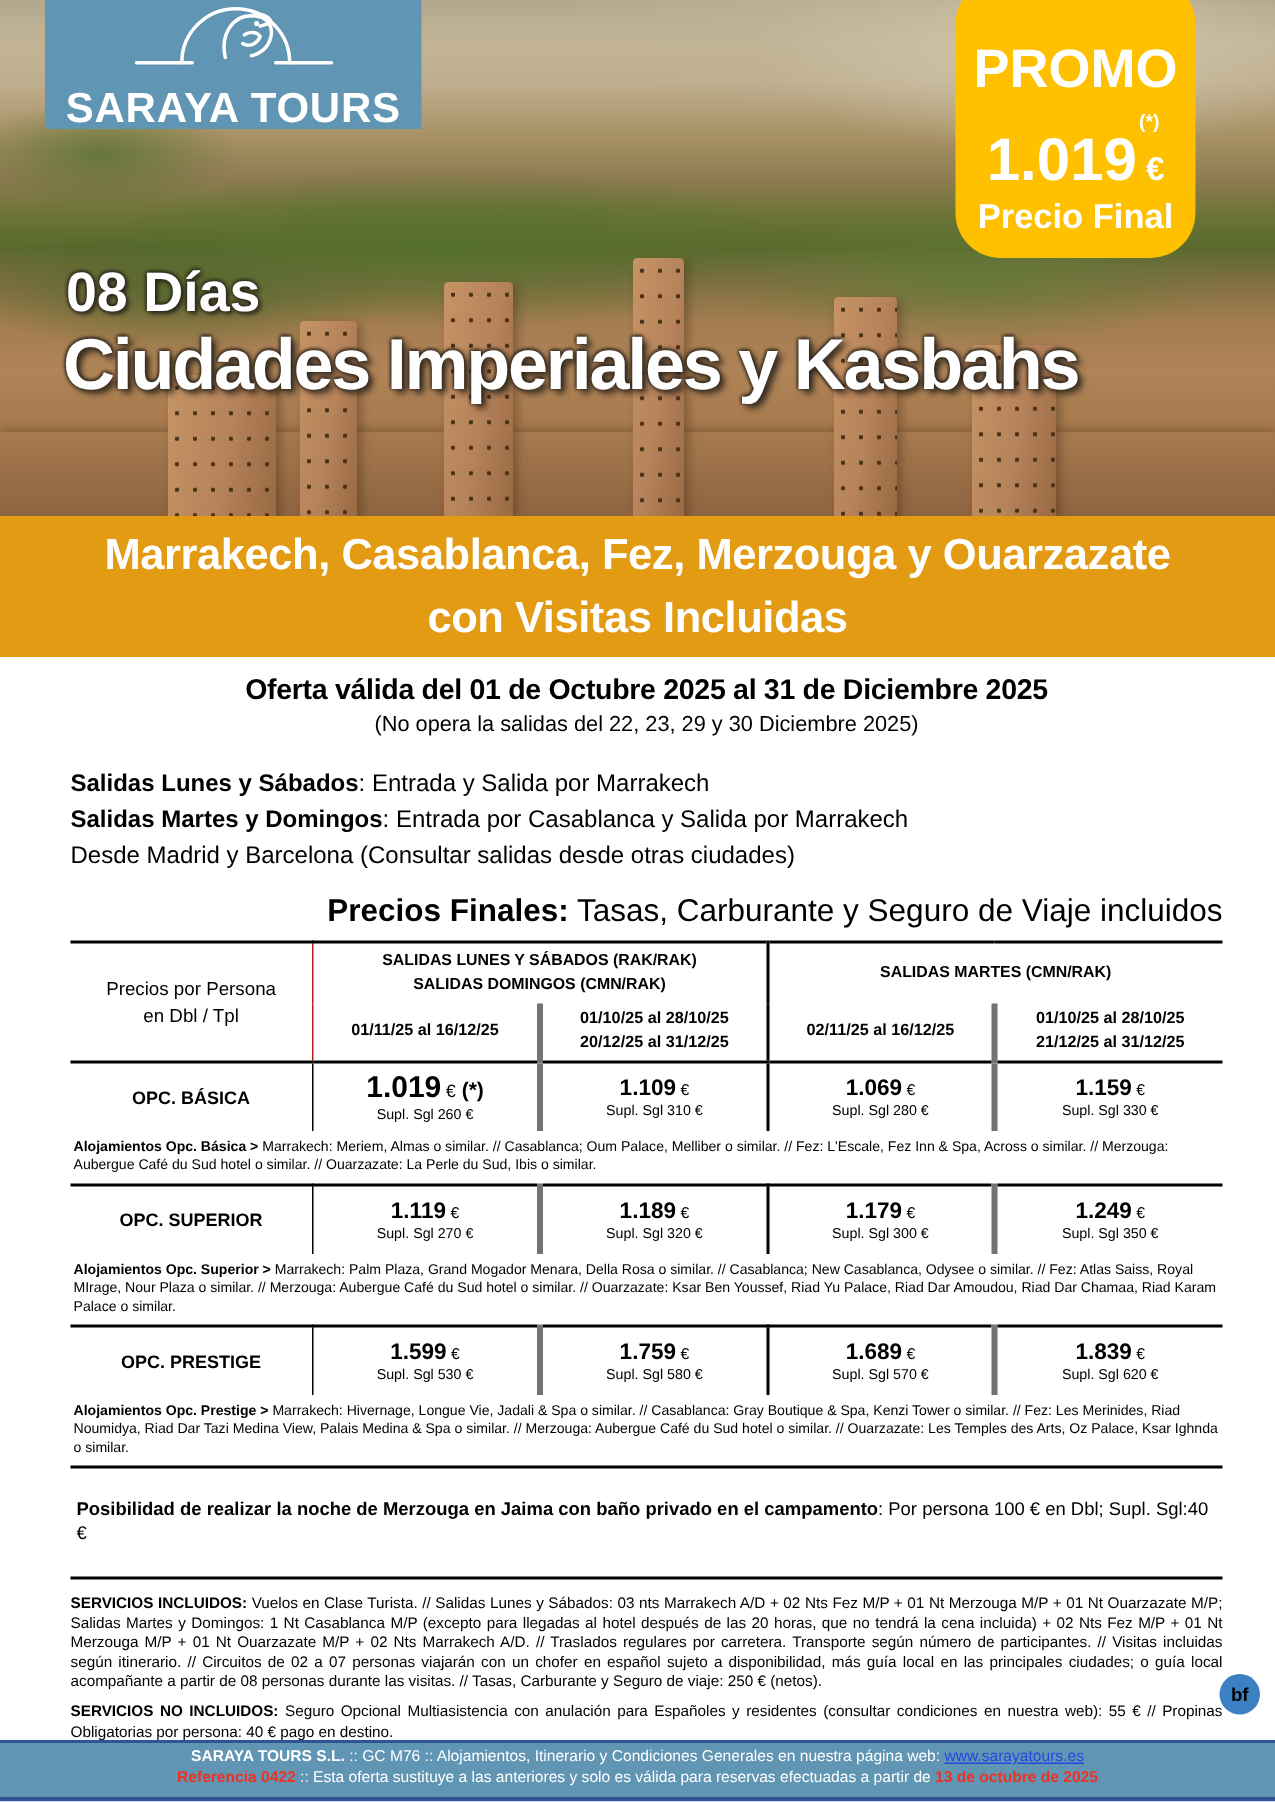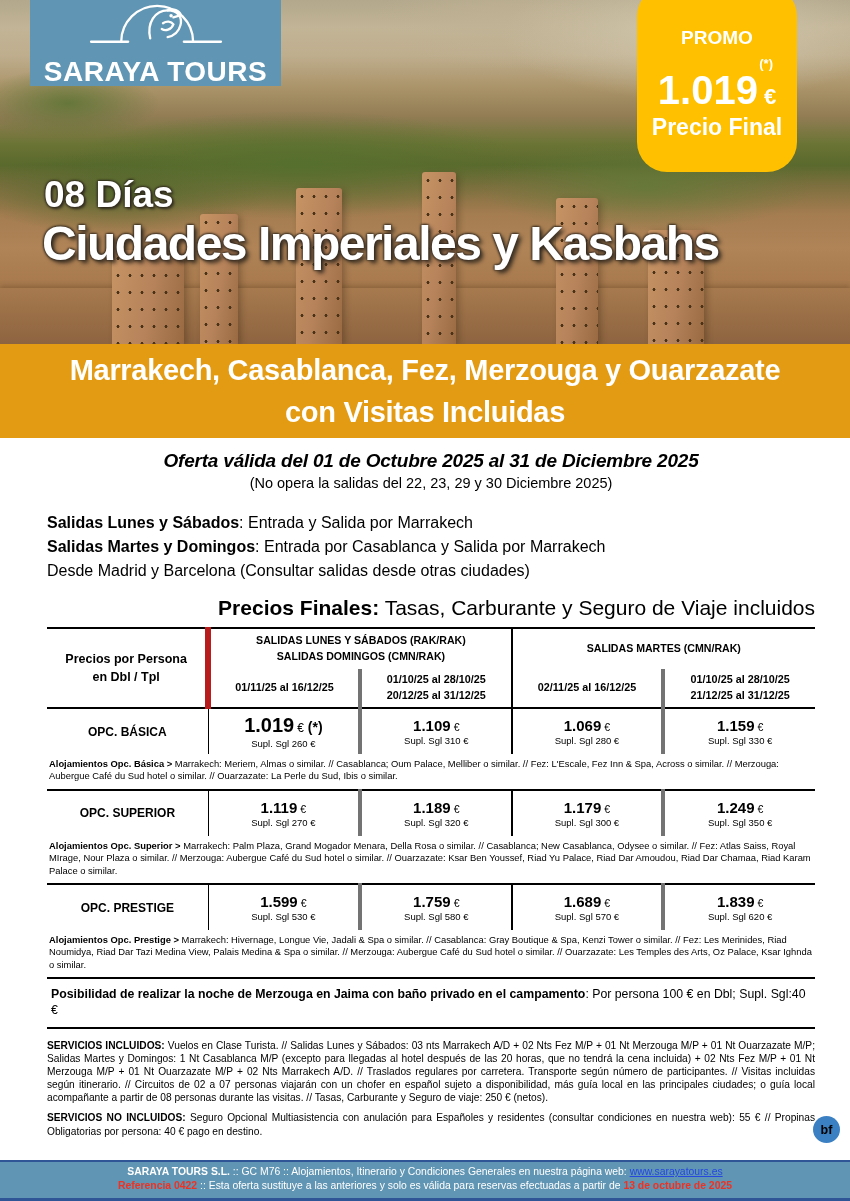--- a/index.html
+++ b/index.html
@@ -35,71 +35,71 @@
   .t6{left:200px;top:214px;width:38px;height:130px;}
 
   .logo-box{position:absolute;left:30px;top:0;width:251px;height:86px;background:#6095B3;
     z-index:6;display:flex;flex-direction:column;align-items:center;justify-content:flex-end;
     padding-bottom:0;box-sizing:border-box;}
   .logo-mark{width:210px;height:58px;}
   .logo-text{color:#fff;font-weight:bold;font-size:28px;letter-spacing:.5px;line-height:1;}
 
   .promo{position:absolute;left:637px;top:-14px;width:160px;height:186px;background:#FFC000;
     border-radius:30px;color:#fff;text-align:center;font-weight:bold;z-index:6;box-sizing:border-box;}
-  .promo-label{margin-top:42px;font-size:19px;line-height:1;}
+  .promo-label{margin-top:42px;font-size:36px;line-height:1;}
   .promo-star{font-size:13px;text-align:right;padding-right:24px;margin-top:10px;height:13px;line-height:1;}
   .promo-price{font-size:40px;line-height:1;margin-top:0;}
   .promo-eur{font-size:22px;margin-left:6px;}
   .promo-caption{font-size:23px;margin-top:6px;line-height:1;}
 
   .hero-days{position:absolute;left:44px;top:176px;z-index:5;color:#fff;font-weight:bold;
     font-size:37px;line-height:1;text-shadow:2px 2px 3px rgba(45,38,30,.95),-1px -1px 2px rgba(45,38,30,.6),
     1px -1px 2px rgba(45,38,30,.6),-1px 1px 2px rgba(45,38,30,.6);}
   .hero-title{position:absolute;left:42px;top:218px;z-index:5;color:#fff;font-weight:bold;
     font-size:48px;line-height:1.1;letter-spacing:-1.5px;white-space:nowrap;
     text-shadow:3px 3px 4px rgba(45,38,30,.95),-1px -1px 2px rgba(45,38,30,.6),
     1px -1px 2px rgba(45,38,30,.6),-1px 1px 2px rgba(45,38,30,.6);}
 
   
   .banner{width:850px;height:94px;background:#E39B14;color:#fff;font-weight:bold;font-size:29px;
     display:flex;flex-direction:column;align-items:center;justify-content:center;line-height:1.45;
     text-align:center;letter-spacing:-.3px;}
 
   
   .content{padding:0 35px 0 47px;height:722px;overflow:hidden;box-sizing:border-box;}
-  .validity{margin-top:12px;text-align:center;font-weight:bold;font-size:19px;letter-spacing:-.2px;font-style:italic;}
+  .validity{margin-top:12px;text-align:center;font-weight:bold;font-size:19px;letter-spacing:-.2px;}
   .exception{margin-top:3px;text-align:center;font-size:14.5px;}
   .salidas{margin-top:20px;font-size:16px;line-height:24px;}
   .salidas b{font-weight:bold;}
   .prices-heading{margin-top:13px;text-align:right;font-size:21px;}
   .prices-heading .pb{font-weight:bold;}
 
   table.ptable{border-collapse:collapse;width:768px;margin-top:7px;table-layout:fixed;
     border-top:2.5px solid #000;}
   .ptable th,.ptable td{padding:0;font-family:"Liberation Sans",sans-serif;}
-  .corner{border-right:6px solid #b91c1c;border-bottom:2px solid #000;font-weight:bold;font-size:12.5px;
+  .corner{border-right:1px solid #b91c1c;border-bottom:2px solid #000;font-weight:normal;font-size:12.5px;
     line-height:1.45;}
   .ghead{font-weight:bold;font-size:10.6px;text-align:center;vertical-align:middle;height:40px;line-height:1.5;}
   .gsep{border-left:2px solid #000;}
   .dhead{font-weight:bold;font-size:10.8px;text-align:center;vertical-align:middle;height:38px;line-height:1.45;}
   .bl1{border-left:4px solid #737373;} .bl2{border-left:2px solid #000;}
   .hbot{border-bottom:2px solid #000;}
   .prow{height:46px;}
   .opt{font-weight:bold;font-size:12px;text-align:center;border-right:1px solid #000;}
   .pcell{text-align:center;vertical-align:middle;}
   .amt{font-weight:bold;font-size:15px;line-height:1.15;}
   .amt .eur{font-size:10.5px;font-weight:normal;margin-left:3px;}
   .amt .star{font-size:12px;font-weight:bold;}
   .pcell.hl .amt{font-size:20px;} .pcell.hl .eur{font-size:12px;} .pcell.hl .star{font-size:14px;}
   .supl{font-size:9.5px;margin-top:1px;}
   .nrow td{font-size:9.4px;line-height:1.32;padding:4px 2px 6px 2px;border-bottom:2.5px solid #000;}
   .nrow.lastrow td{border-bottom:none;}
   .nb{font-weight:bold;}
   .jaima{width:768px;box-sizing:border-box;border-top:2.5px solid #000;border-bottom:2.5px solid #000;
-    padding:8px 4px;font-size:12.3px;line-height:1.3;}
+    padding:20px 4px;font-size:12.3px;line-height:1.3;}
   .jaima .jb{font-weight:bold;}
 
   .paras{margin-top:10px;width:768px;}
   .paras p{margin:0 0 7px 0;font-size:10.2px;line-height:1.28;text-align:justify;}
   .paras .pb{font-weight:bold;}
 
   
   .bf{position:absolute;right:10px;top:1116px;width:27px;height:27px;border-radius:50%;
     background:#3C80C4;color:#000000;font-weight:bold;font-size:12.5px;display:flex;
     align-items:center;justify-content:center;z-index:4;}

